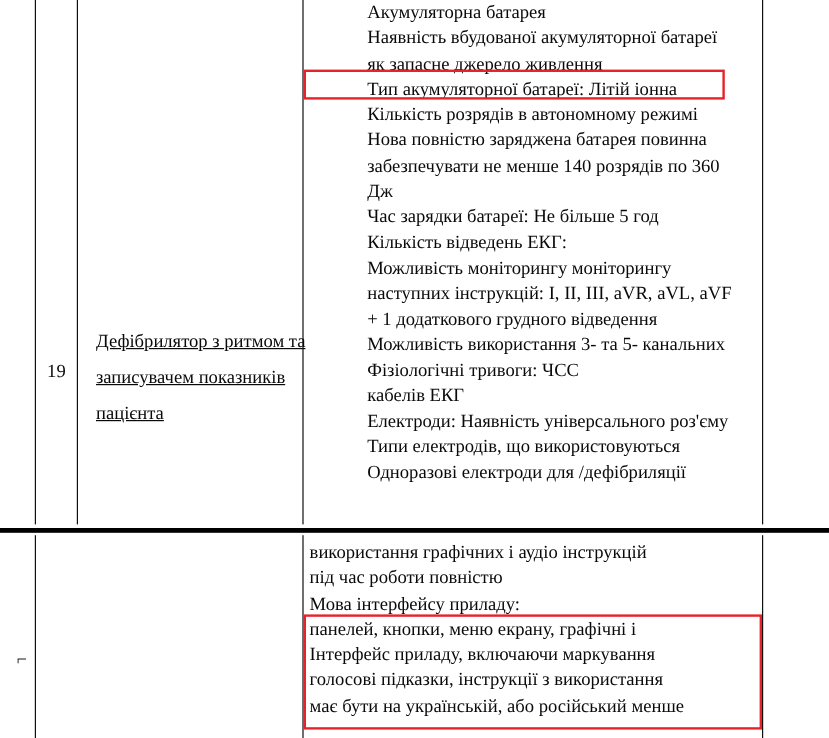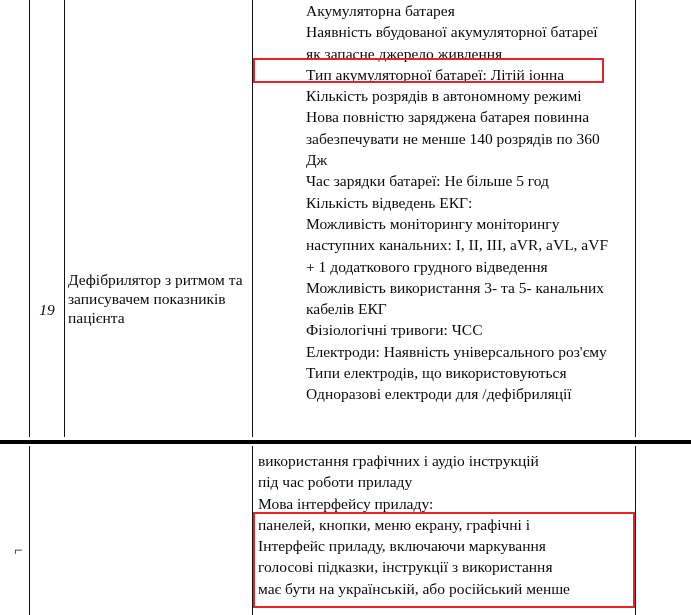--- a/index.html
+++ b/index.html
@@ -60,24 +60,25 @@
     position: absolute;
     left: 30px;
     width: 34px;
     text-align: center;
     font-size: 15.5px;
     line-height: 19px;
   }
 
   .cell-name {
     position: absolute;
-    left: 68px;
+    left: 80px;
     width: 180px;
     font-size: 15.5px;
-    line-height: 19px;
+    line-height: 30px;
+    text-decoration: underline;
   }
 
   .cell-spec {
     position: absolute;
     left: 258px;
     width: 372px;
     font-size: 15.5px;
     line-height: 21.3px;
   }
   .cell-spec .ln {
@@ -112,43 +113,43 @@
 
 <div class="page">
 
   <div class="section-top">
 
     <div class="vline" style="left:29px; top:0; height:440px;"></div>
     <div class="vline" style="left:64px; top:0; height:440px;"></div>
     <div class="vline" style="left:252px; top:0; height:440px;"></div>
     <div class="vline" style="left:635px; top:0; height:440px;"></div>
 
-    <div class="cell-num" style="top:300px;font-style:italic;">19</div>
+    <div class="cell-num" style="top:300px;">19</div>
 
     <div class="cell-name" style="top:270px;">
       <div>Дефібрилятор з ритмом та записувачем показників пацієнта</div>
     </div>
 
     <div class="cell-spec" style="top:0px;margin-left:48px;">
       <div class="ln">Акумуляторна батарея</div>
       <div class="ln">Наявність вбудованої акумуляторної батареї</div>
       <div class="ln">як запасне джерело живлення</div>
       <div class="ln">Тип акумуляторної батареї: Літій іонна</div>
       <div class="ln">Кількість розрядів в автономному режимі</div>
       <div class="ln">Нова повністю заряджена батарея повинна</div>
       <div class="ln">забезпечувати не менше 140 розрядів по 360</div>
       <div class="ln">Дж</div>
       <div class="ln">Час зарядки батареї: Не більше 5 год</div>
       <div class="ln">Кількість відведень ЕКГ:</div>
       <div class="ln">Можливість моніторингу моніторингу</div>
-      <div class="ln">наступних канальних: I, II, III, aVR, aVL, aVF</div>
+      <div class="ln">наступних інструкцій: I, II, III, aVR, aVL, aVF</div>
       <div class="ln">+ 1 додаткового грудного відведення</div>
       <div class="ln">Можливість використання 3- та 5- канальних</div>
+      <div class="ln">Фізіологічні тривоги: ЧСС</div>
       <div class="ln">кабелів ЕКГ</div>
-      <div class="ln">Фізіологічні тривоги: ЧСС</div>
       <div class="ln">Електроди: Наявність універсального роз'єму</div>
       <div class="ln">Типи електродів, що використовуються</div>
       <div class="ln">Одноразові електроди для /дефібриляції</div>
     </div>
 
     <div class="redbox" style="left:253px; top:58px; width:351px; height:25px;"></div>
 
   </div>
 
   <div class="clip-fade" style="top:437px; height:4px;"></div>
@@ -158,21 +159,21 @@
   <div class="section-bottom">
 
     <div class="vline" style="left:29px; top:0; height:169px;"></div>
     <div class="vline" style="left:252px; top:0; height:169px;"></div>
     <div class="vline" style="left:635px; top:0; height:169px;"></div>
 
     <div class="stub-mark" style="left:14px; top:96px;">⌐</div>
 
     <div class="cell-spec" style="top:4px;">
       <div class="ln">використання графічних і аудіо інструкцій</div>
-      <div class="ln">під час роботи приладу</div>
+      <div class="ln">під час роботи повністю</div>
       <div class="ln">Мова інтерфейсу приладу:</div>
       <div class="ln">панелей, кнопки, меню екрану, графічні і</div>
       <div class="ln">Інтерфейс приладу, включаючи маркування</div>
       <div class="ln">голосові підказки, інструкції з використання</div>
       <div class="ln">має бути на українській, або російський менше</div>
     </div>
 
     <div class="redbox" style="left:253px; top:66px; width:382px; height:96px;"></div>
 
   </div>

